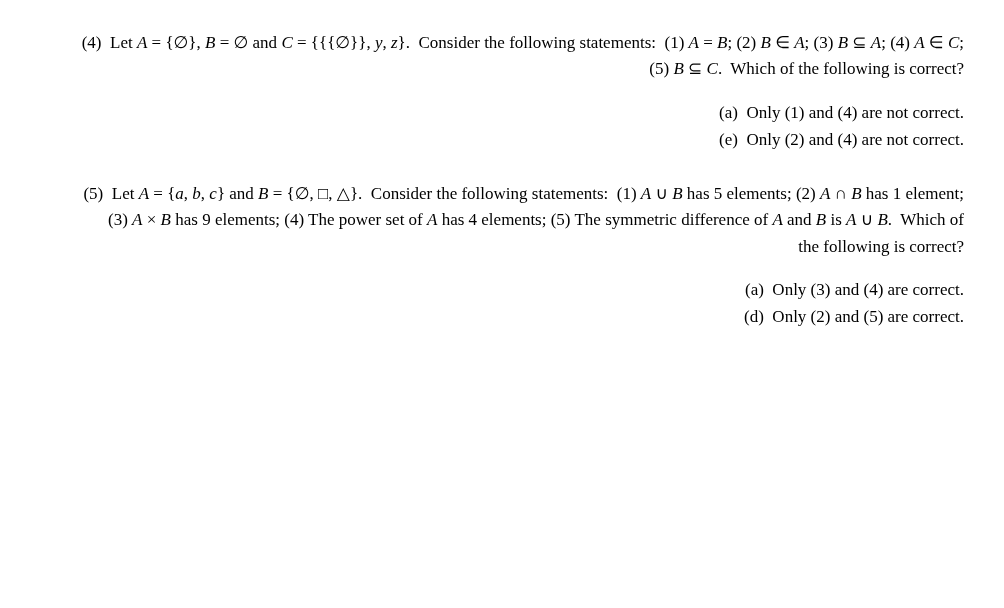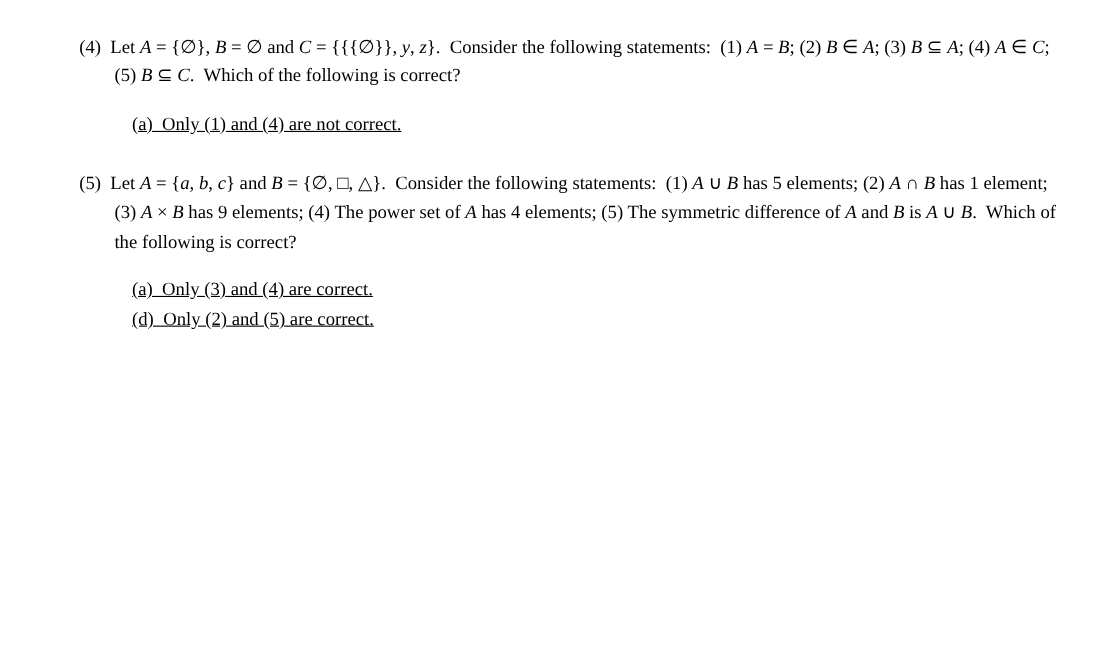--- a/index.html
+++ b/index.html
@@ -25,26 +25,26 @@
 
     .problem-text {
       display: block;
       text-indent: -32px;
       padding-left: 32px;
       margin-bottom: 6px;
     }
 
     .problem-body {
       padding-left: 32px;
+      text-align: right;
     }
 
     .options {
       padding-left: 48px;
       margin-top: 16px;
-      text-decoration: underline;
     }
 
     .option {
       display: block;
       text-indent: -32px;
       padding-left: 32px;
       line-height: 1.6;
     }
   </style>
 </head>
@@ -54,20 +54,23 @@
 
   <div class="problem">
     <div class="problem-body">
       <span class="problem-text">
         (4)&nbsp; Let <i>A</i> = {∅}, <i>B</i> = ∅ and <i>C</i> = {{{∅}}, <i>y</i>, <i>z</i>}.&nbsp; Consider the following statements: &nbsp;(1)
         <i>A</i> = <i>B</i>; (2) <i>B</i> ∈ <i>A</i>; (3) <i>B</i> ⊆ <i>A</i>; (4) <i>A</i> ∈ <i>C</i>; (5) <i>B</i> ⊆ <i>C</i>.&nbsp; Which of the following is correct?
       </span>
       <div class="options">
         <span class="option">
           (a)&nbsp; Only (1) and (4) are not correct.
+        </span>
+        <span class="option">
+          (e)&nbsp; Only (2) and (4) are not correct.
         </span>
       </div>
     </div>
   </div>
 
   <div class="problem">
     <div class="problem-body">
       <span class="problem-text">
         (5)&nbsp; Let <i>A</i> = {<i>a</i>, <i>b</i>, <i>c</i>} and <i>B</i> = {∅, □, △}.&nbsp; Consider the following statements: &nbsp;(1) <i>A</i> ∪ <i>B</i> has
         5 elements; (2) <i>A</i> ∩ <i>B</i> has 1 element; (3) <i>A</i> × <i>B</i> has 9 elements; (4) The power set of

